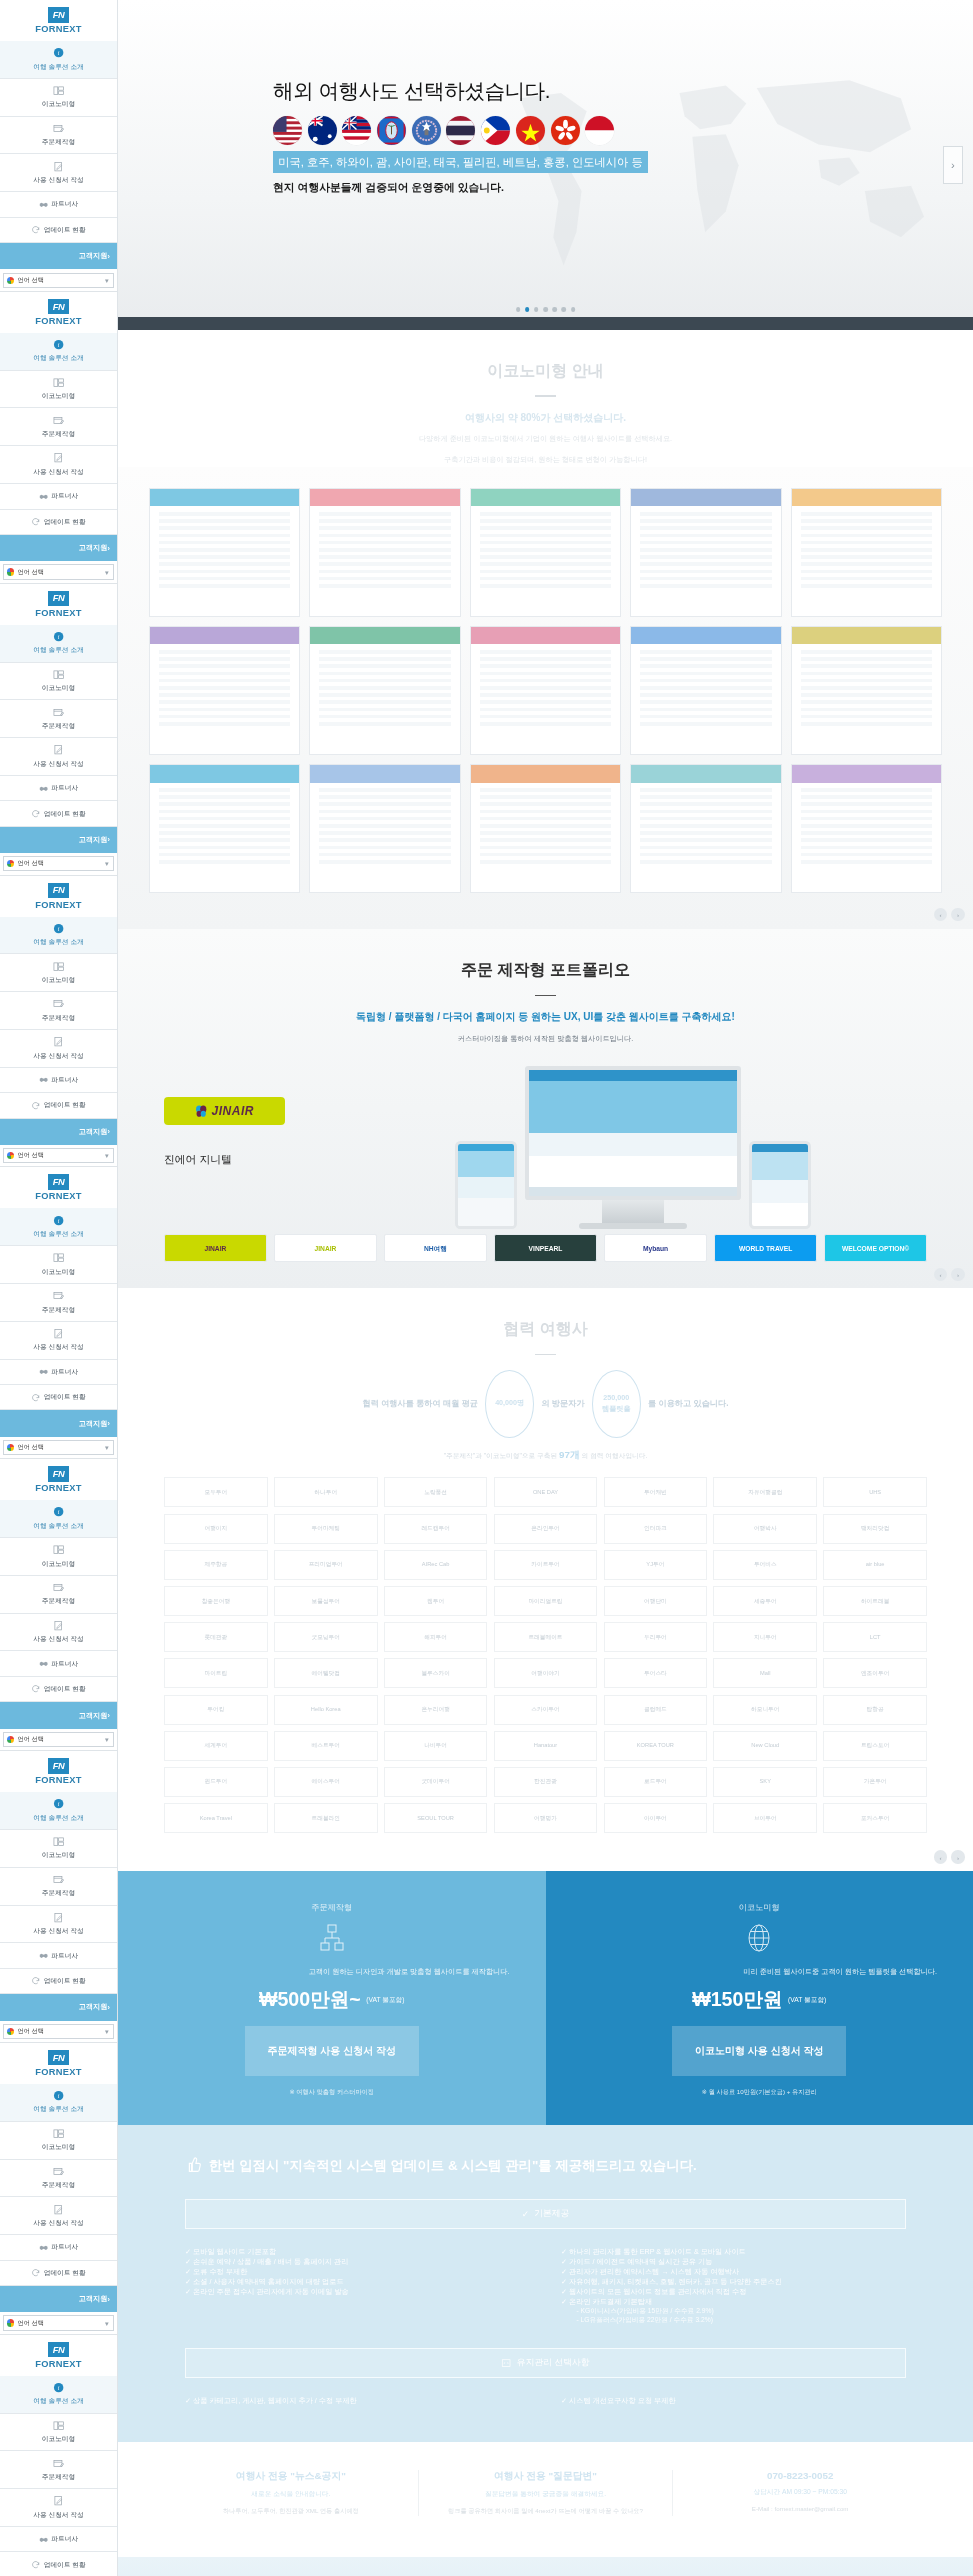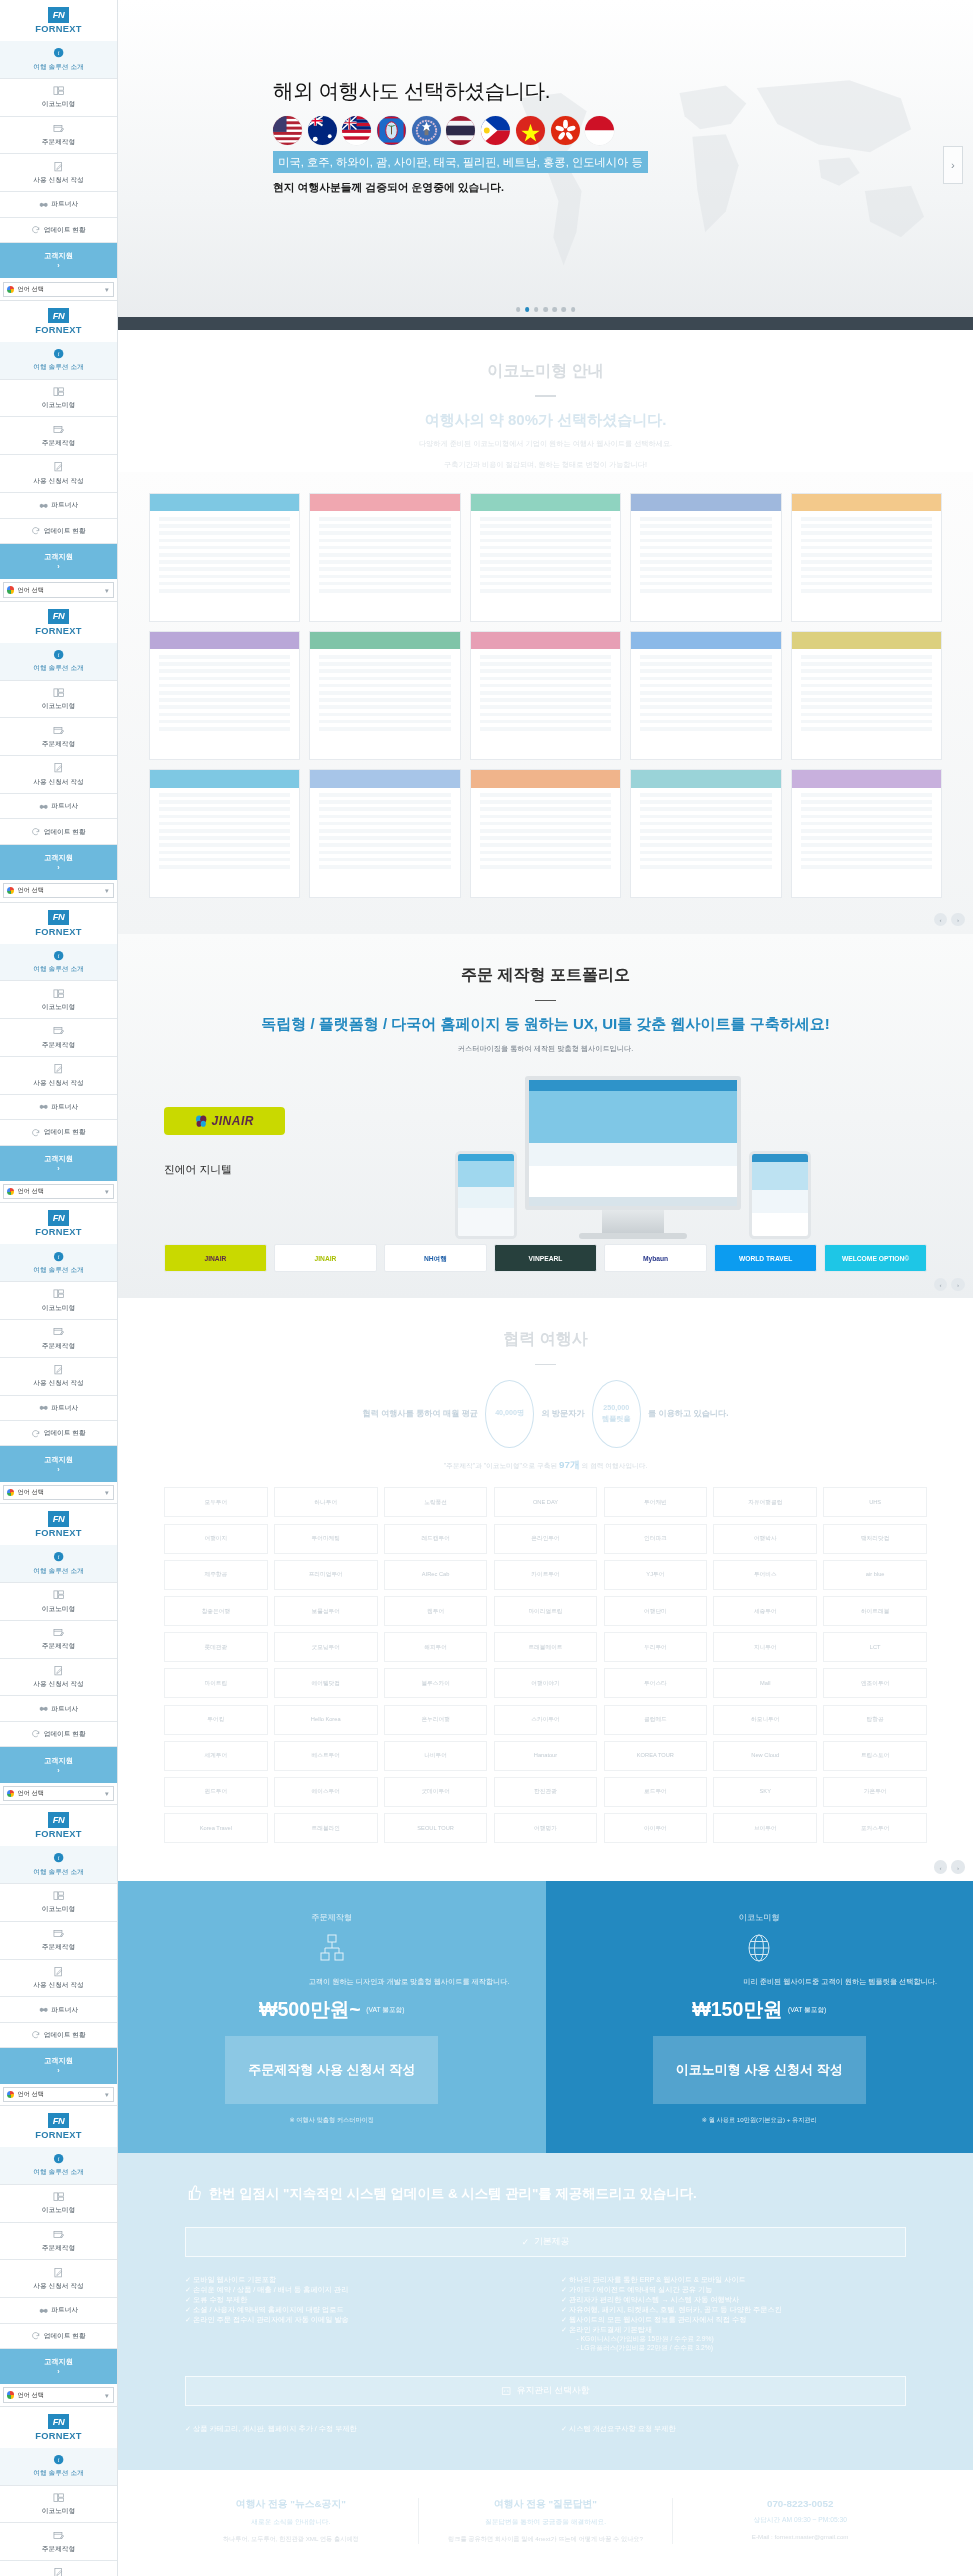--- a/index.html
+++ b/index.html
@@ -55,21 +55,20 @@
   .sb-item.active { background: #f1f7fa; color: #2b7fae; }
   .sb-item .sb-ico {
     display: block; margin: 0 auto 3.1px; width: 11.3px; height: 11.3px;
   }
   .sb-item.inline { display: flex; align-items: center; justify-content: center; gap: 3.1px; padding: 7.2px 3.1px; }
   .sb-item.inline .sb-ico { margin: 0; width: 9.3px; height: 9.3px; }
   .sb-support {
     background: #6cb9dd; color: #fff; font-weight: bold; font-size: 7.2px;
     padding: 8.2px 7.2px; display: flex; justify-content: flex-end; align-items: center;
     cursor: pointer;
-    flex-direction: column;
   }
   .sb-lang {
     border: 0.5px solid #cfd6dc; background: #fff; margin: 3.1px;
     display: flex; align-items: center; font-size: 6.2px; padding: 2.1px 3.1px; gap: 3.1px;
     cursor: pointer;
   }
   .sb-lang .gl { width: 7.2px; height: 7.2px; border-radius: 50%;
     background: conic-gradient(#ea4335 0 25%, #fbbc05 0 50%, #34a853 0 75%, #4285f4 0 100%);
     display: inline-block; }
   .sb-lang .sep { margin-left: auto; color: #9aa5ae; }
@@ -124,21 +123,21 @@
   }
   .hero-bottombar { position: absolute; left:0; bottom:0; width: 100%; height: 13.4px; background: #3c4852; }
 
   
   .section { margin-left: 118px; width: 855px; position: relative; }
   .sec-head { text-align: center; padding: 31px 0 0; }
   .sec-title { font-size: 16px; font-weight: bold; color: #2f2f2f; }
   .sec-title.ghost { color: #d8dde1; }
   .sec-rule { width: 20.6px; height: 1.5px; background: #555; margin: 13.4px auto 14.4px; }
   .sec-rule.ghost { background: #d8dde1; }
-  .sec-lead { font-size: 15px; font-weight: bold; color: #2389c0; }
+  .sec-lead { font-size: 10px; font-weight: bold; color: #2389c0; }
   .sec-lead.ghost { color: #d7e6ef; }
   .sec-desc { font-size: 7.2px; color: #6b7680; margin-top: 7.2px; line-height: 1.9; }
   .sec-desc.ghost { color: #dfe4e8; }
 
   
   .econ-wrap { background: linear-gradient(#fdfdfd,#f2f4f5); padding: 20.6px 31px 36px; }
   .econ-grid { display: grid; grid-template-columns: repeat(5, 1fr); gap: 9.3px; }
   .econ-card { height: 129px; background: #fff; border: 0.5px solid #e6eaee; overflow: hidden; position: relative; cursor: pointer; }
   .econ-card .cap { position: absolute; left: 0; top: 0; width: 100%; height: 17.5px; }
   .econ-card .body { position: absolute; left: 6%; top: 23px; width: 88%; height: 60%;
@@ -192,21 +191,21 @@
   .price-col { flex: 1; padding: 31px 36px 28px; text-align: center; color: #fff; }
   .price-col.a { background: #6cb9dd; }
   .price-col.b { background: #2389c0; }
   .price-type { font-size: 8.2px; opacity: .82; }
   .price-ico { width: 30px; height: 30px; margin: 10.3px auto 11.3px; opacity: .8; }
   .price-desc { font-size: 7.2px; opacity: .9; text-align: right; }
   .price-amt { font-size: 19.6px; font-weight: bold; margin-top: 9.3px; }
   .price-amt small { font-size: 6.7px; font-weight: normal; vertical-align: middle; }
   .price-btn {
     display: inline-block; margin-top: 13.4px; background: rgba(255,255,255,.22);
-    color: #fff; border: none; padding: 25px 23px; font-size: 13px; font-weight: bold;
+    color: #fff; border: none; padding: 18px 23px; font-size: 10px; font-weight: bold;
     cursor: pointer; font-family: inherit;
   }
   .price-foot { font-size: 6.2px; opacity: .85; margin-top: 11.3px; }
 
   
   .features { background: #d4e9f3; padding: 31px 67px 36px; }
   .feat-title { font-size: 13.4px; font-weight: bold; color: #fff; line-height: 1.5; display: flex; gap: 6.2px; align-items: flex-start; }
   .feat-bar { border: 0.5px solid rgba(255,255,255,.75); background: rgba(255,255,255,.18); text-align: center;
     padding: 8.2px; color: #fff; font-size: 8.8px; margin: 23px 0 17.5px; display: flex; align-items: center; justify-content: center; gap: 5.2px; }
   .feat-cols { display: grid; grid-template-columns: 1fr 1fr; column-gap: 31px; row-gap: 11.3px; }

